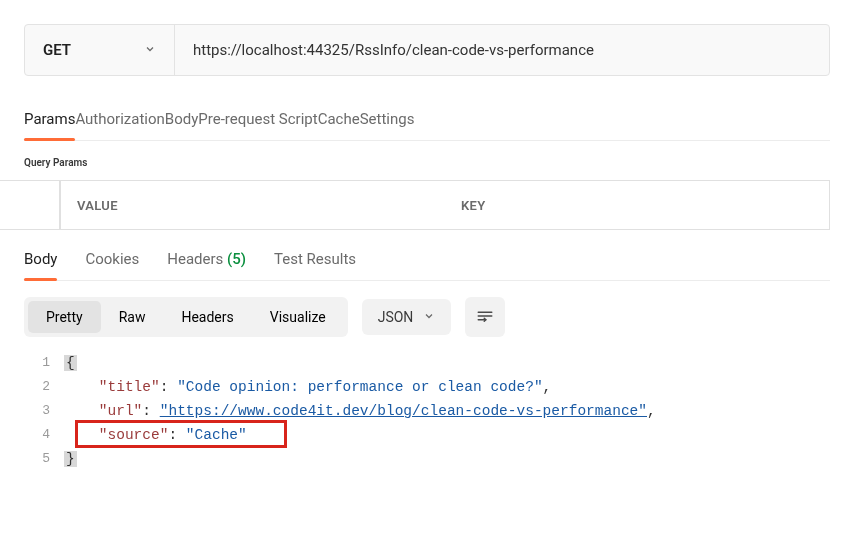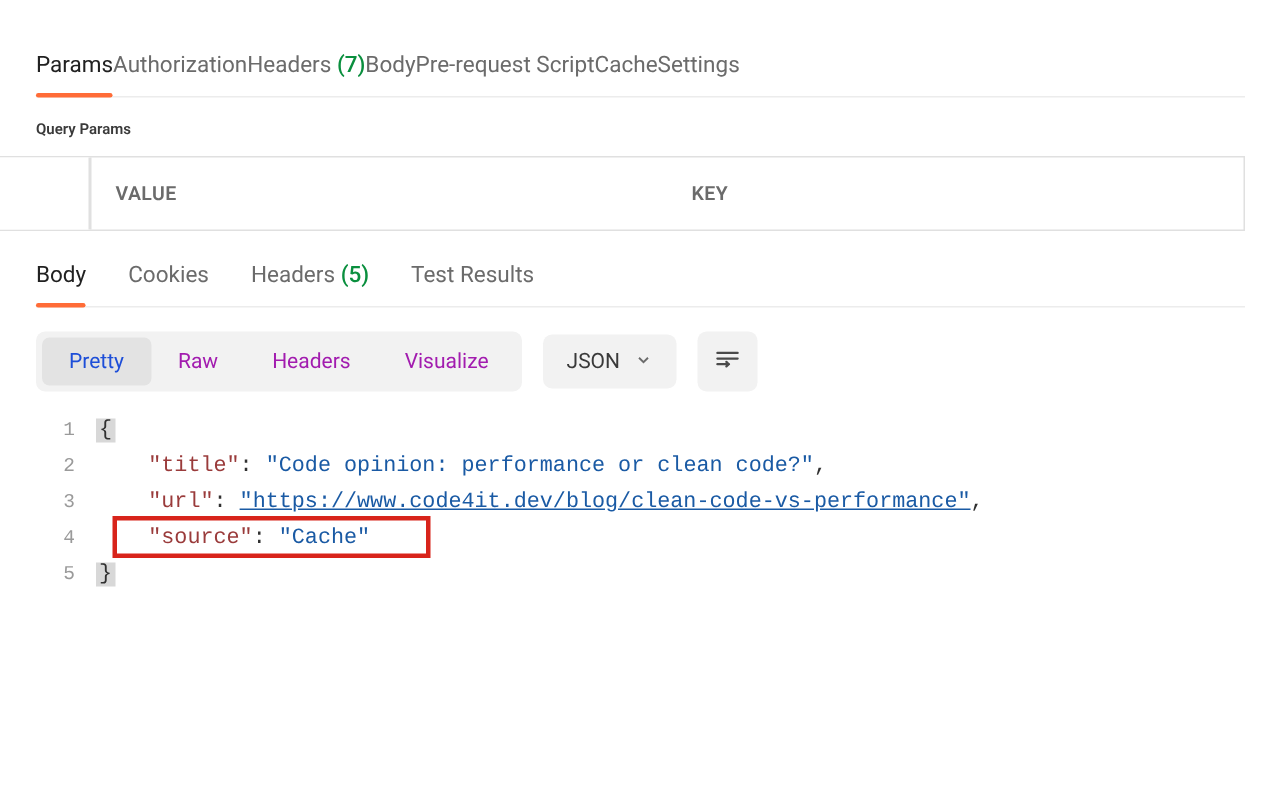--- a/index.html
+++ b/index.html
@@ -134,28 +134,28 @@
     margin-top: 16px;
   }
   .seg-group {
     display: flex;
     background: #f2f2f2;
     border-radius: 6px;
     padding: 4px;
   }
   .seg {
     padding: 8px 18px;
-    color: #a21caf;
+    color: #000000;
     font-size: 14px;
     cursor: pointer;
     border-radius: 5px;
   }
   .seg.active {
     background: #e3e3e3;
-    color: #1d4ed8;
+    color: #000000;
   }
   .dd {
     display: flex;
     align-items: center;
     gap: 10px;
     background: #f2f2f2;
     border-radius: 6px;
     padding: 10px 16px;
     color: #3a3a3a;
     font-size: 14px;
@@ -198,28 +198,37 @@
     border: 3px solid #d8241b;
     position: absolute;
     pointer-events: none;
   }
 </style>
 </head>
 <body>
 
 <div class="wrap">
 
+  <div class="req-row">
+    <div class="method">
+      <span>GET</span>
+      <span class="chev">
+        <svg width="12" height="12" viewBox="0 0 24 24" fill="none" stroke="#6b6b6b" stroke-width="2.5">
+            <polyline points="6 9 12 15 18 9"></polyline>
+          </svg>
+      </span>
+    </div>
+    <div class="url">
+      <input type="text" value="https://localhost:44325/RssInfo/clean-code-vs-performance" style="">
+    </div>
+  </div>
 
   <div class="tabs">
     <div class="tab active">Params</div>
     <div class="tab">Authorization</div>
-    <div class="tab">
-      <span>Headers</span>
-      <span class="badge-green">(7)</span>
-    </div>
     <div class="tab">Body</div>
     <div class="tab">Pre-request Script</div>
     <div class="tab">Cache</div>
     <div class="tab">Settings</div>
   </div>
 
   <div class="section-label">Query Params</div>
   <div class="kv-table">
     <div class="kv-gutter"></div>
     <div class="kv-header">

